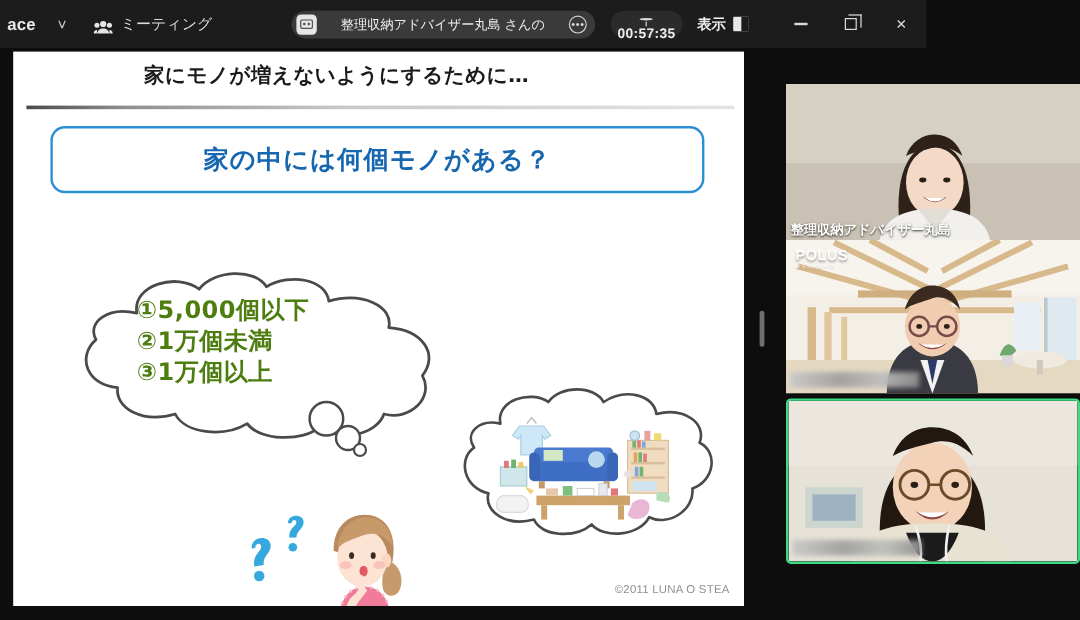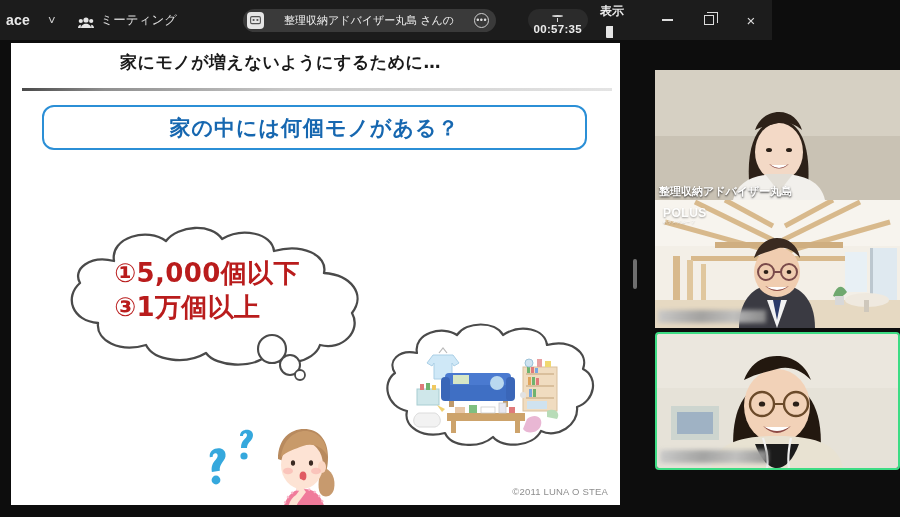--- a/index.html
+++ b/index.html
@@ -61,21 +61,21 @@
     transform: rotate(-45deg);
   }
   .clock-ico {
     width: 11px; height: 11px; border: 1.3px solid #d8d8d8; border-radius: 50%; position: relative;
   }
   .clock-ico::after {
     content:""; position:absolute; left:4px; top:2px; width:1.2px; height:4px; background:#d8d8d8;
   }
   .timer-txt { color: #ededed; font-size: 11.5px; font-weight: 700; letter-spacing: .3px; }
   .timer-chev { color: #cfcfcf; font-size: 10px; }
-  .view-grp { display: flex; align-items: center; gap: 6px; margin-right: 22px; flex-direction: column; }
+  .view-grp { display: flex; align-items: center; gap: 6px; margin-right: 22px; }
   .view-label { color: #ededed; font-size: 12px; font-weight: 700; }
   .layout-ico {
     width: 13px; height: 12px; background: #e6e6e6; border-radius: 1px; position: relative;
   }
   .layout-ico::after {
     content:""; position:absolute; right:0; top:0; width:5px; height:12px;
     background:#1c1c1c; border-left: 1.5px solid #1c1c1c;
   }
   .wctl { width: 42px; height: 40px; display: flex; align-items: center; justify-content: center; }
   .w-min { width: 11px; height: 2px; background: #dcdcdc; }
@@ -94,34 +94,34 @@
   .slide-title {
     position: absolute; left: 0; top: 8px; width: 539px; text-align: center;
     font-size: 17px; font-weight: 700; color: #1a1a1a; letter-spacing: .5px;
     font-family: "DejaVu Sans", "Liberation Sans", sans-serif;
   }
   .title-rule {
     position: absolute; left: 11px; top: 45px; width: 590px; height: 3px;
     background: linear-gradient(to right, #4a4a4a 0%, #8f8f8f 14%, #c8c8c8 45%, #e4e4e4 100%);
   }
   .question-box {
-    position: absolute; left: 31px; top: 62px; width: 545px; height: 45px;
+    position: absolute; left: 31px; top: 62px; width: 545px; height: 56px;
     border: 2.4px solid #2b8fd6; border-radius: 12px;
     display: flex; align-items: center; justify-content: center;
   }
   .question-text {
     font-size: 21px; font-weight: 700; color: #1667b0; letter-spacing: 1px;
     font-family: "DejaVu Sans", "Liberation Sans", sans-serif;
   }
 
   
   .bubble-l { position: absolute; left: 55px; top: 182px; width: 305px; height: 142px; }
   .opt-list {
-    position: absolute; left: 103px; top: 214px;
-    font-size: 26px; font-weight: 700; color: #b91c1c; line-height: 1.30;
+    position: absolute; left: 103px; top: 202px;
+    font-size: 20px; font-weight: 700; color: #4d7c0f; line-height: 1.30;
     font-family: "DejaVu Sans", "Liberation Sans", sans-serif;
     letter-spacing: .4px;
   }
   .opt-list div { white-space: nowrap; }
 
   
   .bubble-r { position: absolute; left: 372px; top: 278px; width: 215px; height: 132px; }
 
   .copyright {
     position: absolute; right: 12px; bottom: 8px;
@@ -226,20 +226,21 @@
     </div>
 
     <svg class="bubble-l" viewBox="0 0 305 142">
       <path d="M48 36 C44 12, 82 2, 100 16 C112 0, 146 -2, 156 14 C176 2, 206 8, 208 26
                C236 18, 262 30, 258 48 C286 50, 300 70, 286 88 C296 106, 276 126, 254 120
                C248 138, 214 144, 202 130 C186 144, 150 142, 140 128 C120 140, 88 136, 80 120
                C54 128, 30 116, 32 98 C6 96, -2 72, 14 58 C6 44, 24 30, 48 36 Z" fill="#fff" stroke="#4a4a4a" stroke-width="2.3" stroke-linejoin="round"></path>
     </svg>
     <div class="opt-list">
       <div>①5,000個以下</div>
+      <div>②1万個未満</div>
       <div>③1万個以上</div>
     </div>
 
     <svg style="position:absolute;left:243px;top:290px;width:60px;height:48px" viewBox="0 0 60 48">
       <circle cx="18" cy="16" r="14" fill="#fff" stroke="#4a4a4a" stroke-width="2.1"></circle>
       <circle cx="36" cy="32" r="10" fill="#fff" stroke="#4a4a4a" stroke-width="2"></circle>
       <circle cx="46" cy="42" r="5" fill="#fff" stroke="#4a4a4a" stroke-width="1.8"></circle>
     </svg>
 
     <svg class="bubble-r" viewBox="0 0 215 132">

